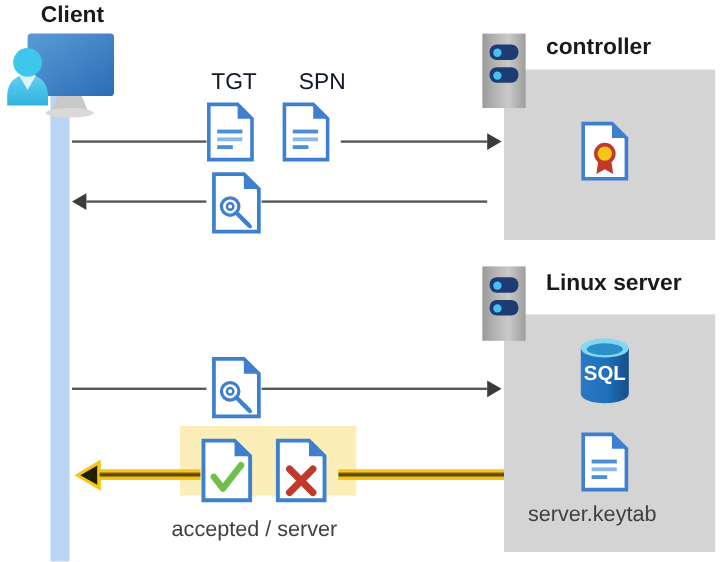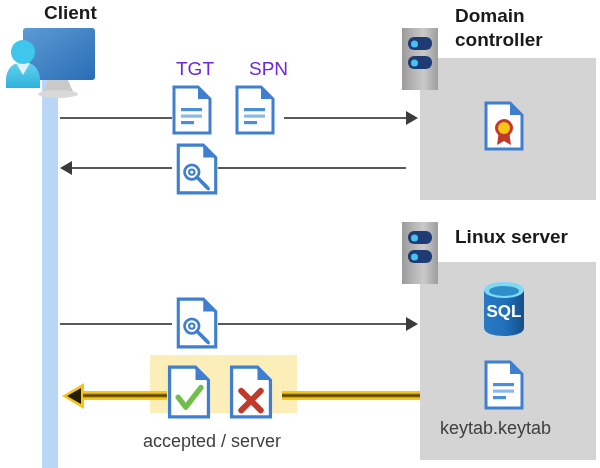--- a/index.html
+++ b/index.html
@@ -3,21 +3,21 @@
 <meta charset="utf-8">
 <style>
   html,body{margin:0;padding:0;background:#ffffff;}
   body{width:600px;height:468px;position:relative;overflow:hidden;
        font-family:"Liberation Sans","DejaVu Sans",sans-serif;}
   #stage{position:absolute;left:0;top:0;width:600px;height:468px;}
   .abs{position:absolute;}
 
   
   .title-bold{font-weight:bold;font-size:19px;color:#1a1a1a;line-height:22px;}
-  .lbl-plain{font-size:19px;color:#6d28d9;line-height:22px;}
+  .lbl-plain{font-size:19px;color:#0f172a;line-height:22px;}
   .lbl-small{font-size:18px;color:#404040;line-height:21px;}
 
   
   .lifeline{background:#b9d7f4;}
 
   
   .panel{background:#d4d4d4;}
 
   
   .rack{background:linear-gradient(90deg,#9a9a9a 0%,#b8b8b8 35%,#c9c9c9 60%,#9d9d9d 100%);}
@@ -47,21 +47,21 @@
 </head>
 <body>
 
 <div id="stage">
 
   <div class="abs panel" style="left:420px;top:58px;width:176px;height:142px;"></div>
   <div class="abs panel" style="left:420px;top:262px;width:176px;height:198px;"></div>
 
   <div class="abs lifeline" style="left:42px;top:80px;width:16px;height:388px;"></div>
 
-  <div class="abs title-bold" style="left:44px;top:2px;">Client</div>
+  <div class="abs title-bold" style="left:34px;top:2px;">Client</div>
 
   <div class="abs" style="left:0px;top:26px;">
     <svg width="110" height="74" viewBox="0 0 110 74">
 
       <path d="M48 54 h20 l6 14 h-32 z" fill="#c9c9c9"></path>
       <ellipse cx="58" cy="68" rx="20" ry="4" fill="#d9d9d9"></ellipse>
 
       <defs>
         <linearGradient id="scr" x1="0" y1="0" x2="1" y2="1">
           <stop offset="0%" stop-color="#5b9bd5"></stop>
@@ -80,21 +80,20 @@
 
       <circle cx="23" cy="26" r="12" fill="#3fc6ec"></circle>
     </svg>
   </div>
 
   <div class="abs" style="left:402px;top:28px;">
     <div class="rack abs" style="left:0;top:0;width:36px;height:62px;"></div>
     <div class="rack-led" style="left:6px;top:9px;width:24px;height:13px;"></div>
     <div class="rack-led" style="left:6px;top:28px;width:24px;height:13px;"></div>
   </div>
-  <div class="abs title-bold" style="left:455px;top:5px;">Domain</div>
   <div class="abs title-bold" style="left:455px;top:29px;text-align:right;">controller</div>
 
   <div class="abs" style="left:484px;top:101px;">
     <svg width="40" height="50" viewBox="0 0 40 50">
       <path d="M2 2 h24 l12 12 v34 h-36 z" fill="#ffffff" stroke="#3f7fd0" stroke-width="3"></path>
       <path d="M26 2 v12 h12 z" fill="#3f7fd0"></path>
 
       <path d="M15 30 l-2 14 l7-4 l7 4 l-2 -14 z" fill="#c0392b"></path>
       <circle cx="20" cy="27" r="9" fill="#c0392b"></circle>
       <circle cx="20" cy="27" r="6" fill="#f5c518"></circle>
@@ -126,21 +125,21 @@
 
   <div class="abs" style="left:484px;top:360px;">
     <svg width="40" height="50" viewBox="0 0 40 50">
       <path d="M2 2 h24 l12 12 v34 h-36 z" fill="#ffffff" stroke="#3f7fd0" stroke-width="3"></path>
       <path d="M26 2 v12 h12 z" fill="#3f7fd0"></path>
       <rect x="9" y="23" width="21" height="3.2" fill="#4a8fd8"></rect>
       <rect x="9" y="29.5" width="21" height="3.2" fill="#8bb9e8"></rect>
       <rect x="9" y="36" width="13" height="3.2" fill="#4a8fd8"></rect>
     </svg>
   </div>
-  <div class="abs lbl-small" style="left:440px;top:418px;">keytab.keytab</div>
+  <div class="abs lbl-small" style="left:440px;top:418px;">server.keytab</div>
 
   <div class="abs lbl-plain" style="left:176px;top:58px;">TGT</div>
   <div class="abs lbl-plain" style="left:249px;top:58px;">SPN</div>
 
   <div class="abs gline" style="left:60px;top:117px;width:112px;"></div>
   <div class="abs gline" style="left:284px;top:117px;width:122px;"></div>
   <div class="abs garrow right" style="left:406px;top:111px;"></div>
 
   <div class="abs" style="left:172px;top:85px;">
     <svg width="40" height="50" viewBox="0 0 40 50">

